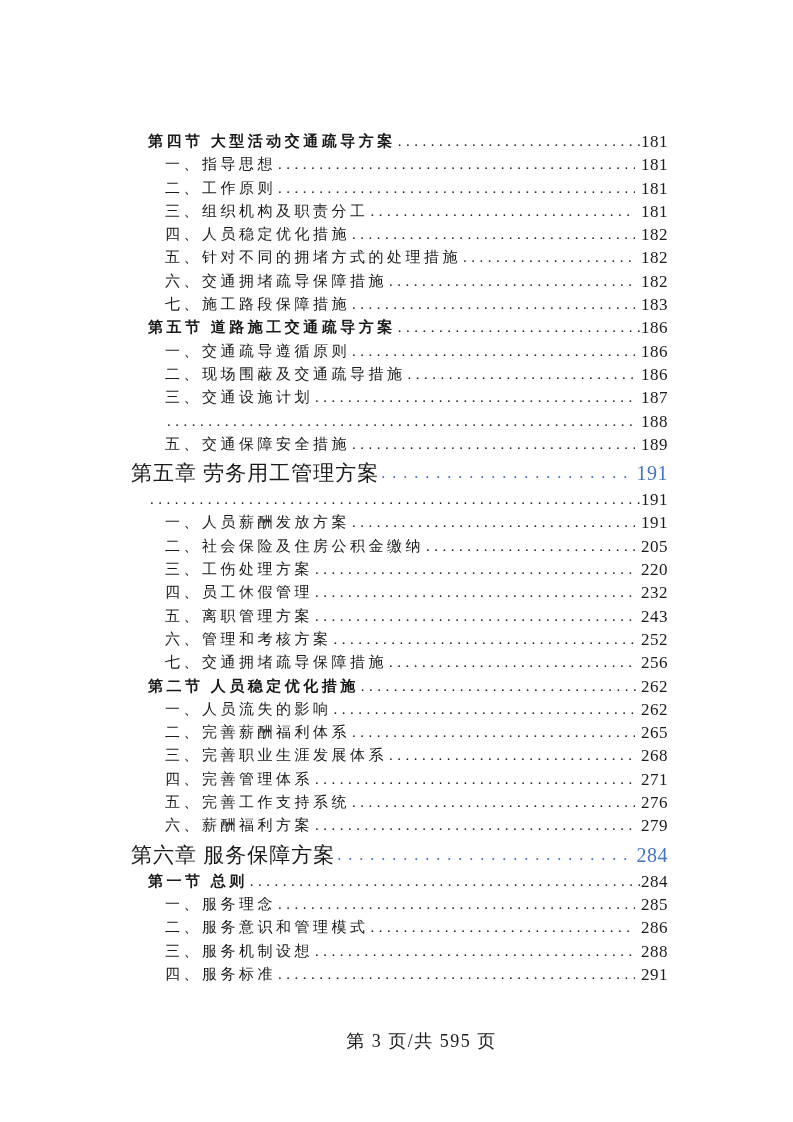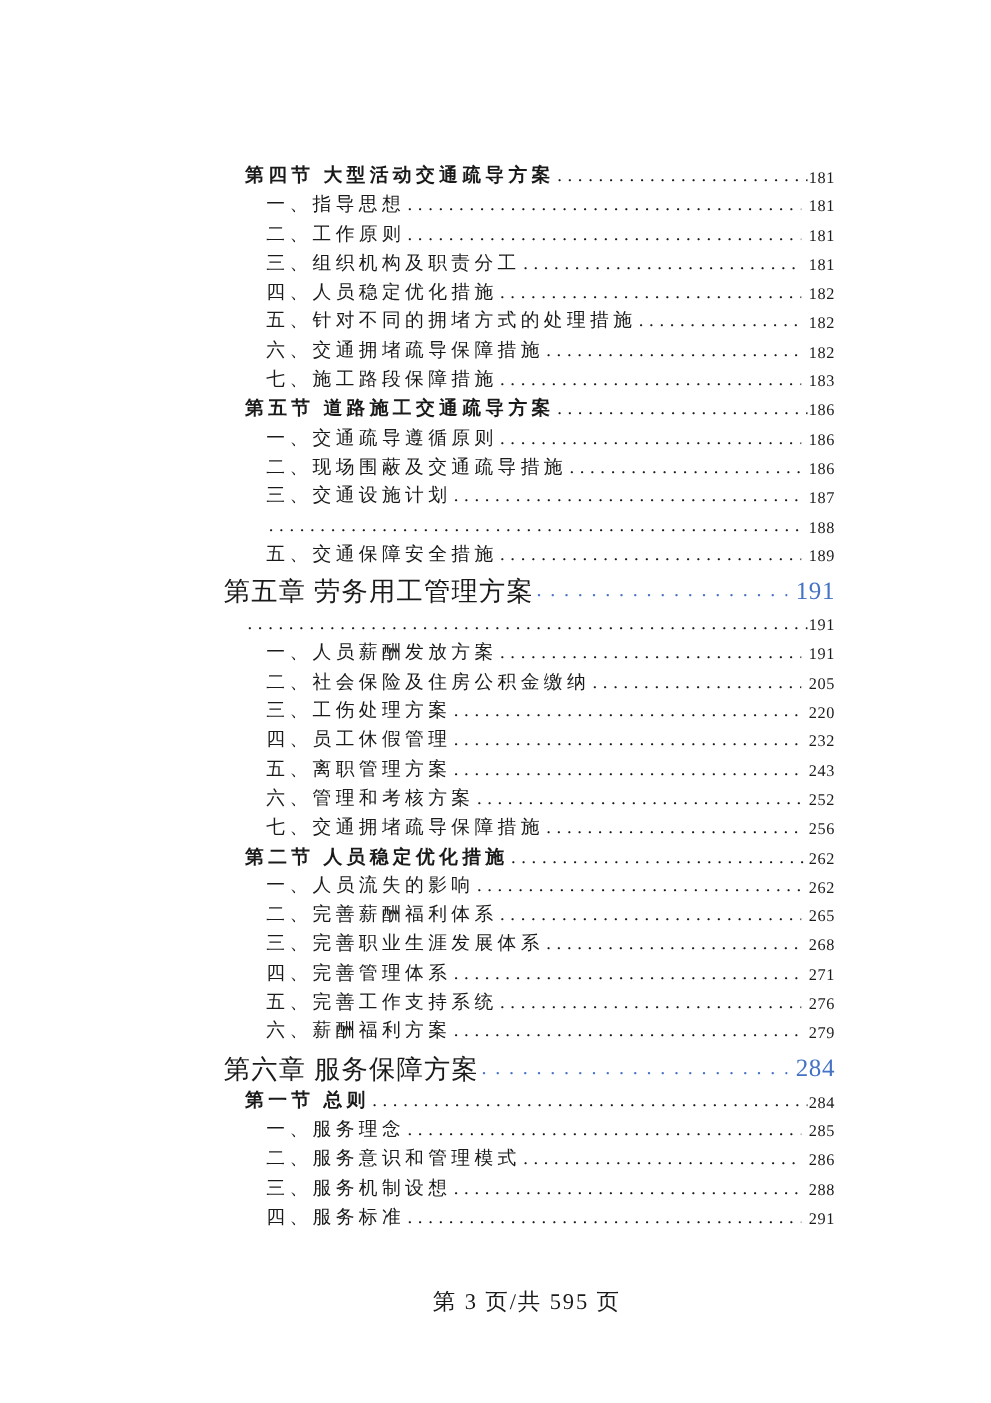--- a/index.html
+++ b/index.html
@@ -6,29 +6,29 @@
   body {
     width:793px; height:1122px; background:#ffffff; position:relative;
     font-family:"Liberation Serif","DejaVu Serif",serif;
     overflow:hidden;
   }
   .page { position:absolute; inset:0; background:#ffffff; }
   .toc { position:absolute; left:131px; top:130px; width:537px; }
   .toc-row {
     display:flex; align-items:flex-start;
     height:23.3px; line-height:23.3px;
-    white-space:nowrap; color:#1a1a1a;margin-left:48px;
+    white-space:nowrap; color:#1a1a1a;
   }
   .toc-title { font-size:15px; letter-spacing:3.5px; flex:0 0 auto; }
   .toc-leader {
     flex:1 1 auto; overflow:hidden;
     font-size:15px; letter-spacing:4.5px;
     margin:0 6px 0 2px; color:#1a1a1a;
   }
-  .toc-page { font-size:13px; letter-spacing:0.5px; flex:0 0 auto; }
+  .toc-page { font-size:17px; letter-spacing:0.5px; flex:0 0 auto; }
 
   .level-section { padding-left:17px; }
   .level-section .toc-title { font-weight:bold; }
   .level-section .toc-leader { margin-right:1px; }
 
   .level-item { padding-left:34px; }
 
   .level-chapter { height:30px; line-height:30px; margin-top:2px; }
   .level-chapter .toc-title { font-size:21px; font-weight:normal; letter-spacing:1px; }
   .level-chapter .toc-leader { color:var(--accent,#4472C4); font-size:16px; letter-spacing:7px; margin-right:7px; }

